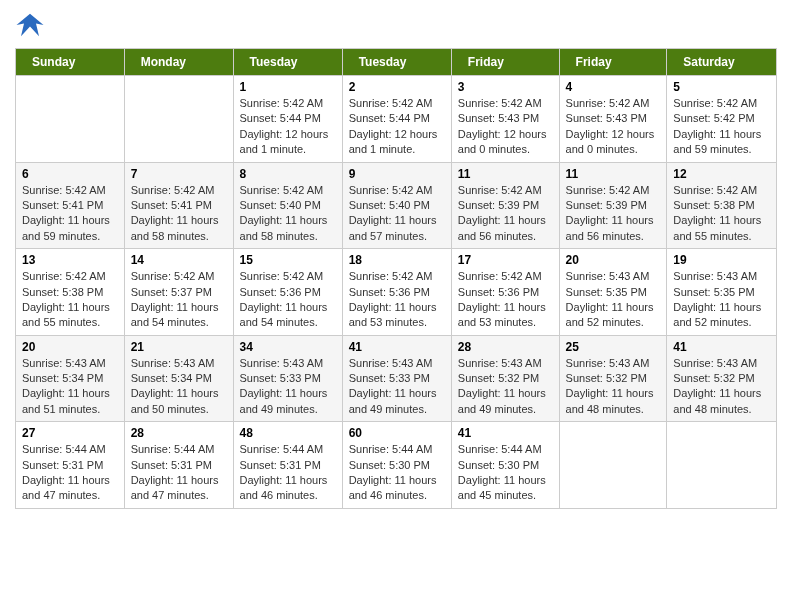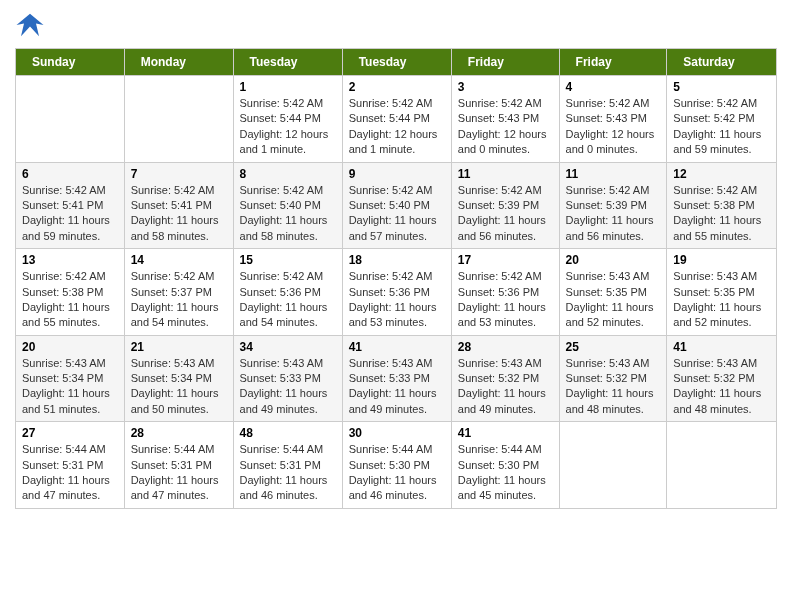--- a/index.html
+++ b/index.html
@@ -325,21 +325,21 @@
 and 47 minutes.</div>
         </td>
         <td>
           <span class="day-number">48</span>
           <div class="day-info" style="white-space: pre-line;">Sunrise: 5:44 AM
 Sunset: 5:31 PM
 Daylight: 11 hours
 and 46 minutes.</div>
         </td>
         <td>
-          <span class="day-number">30</span>
+          <span class="day-number">60</span>
           <div class="day-info" style="white-space: pre-line;">Sunrise: 5:44 AM
 Sunset: 5:30 PM
 Daylight: 11 hours
 and 46 minutes.</div>
         </td>
         <td>
           <span class="day-number">41</span>
           <div class="day-info" style="white-space: pre-line;">Sunrise: 5:44 AM
 Sunset: 5:30 PM
 Daylight: 11 hours

